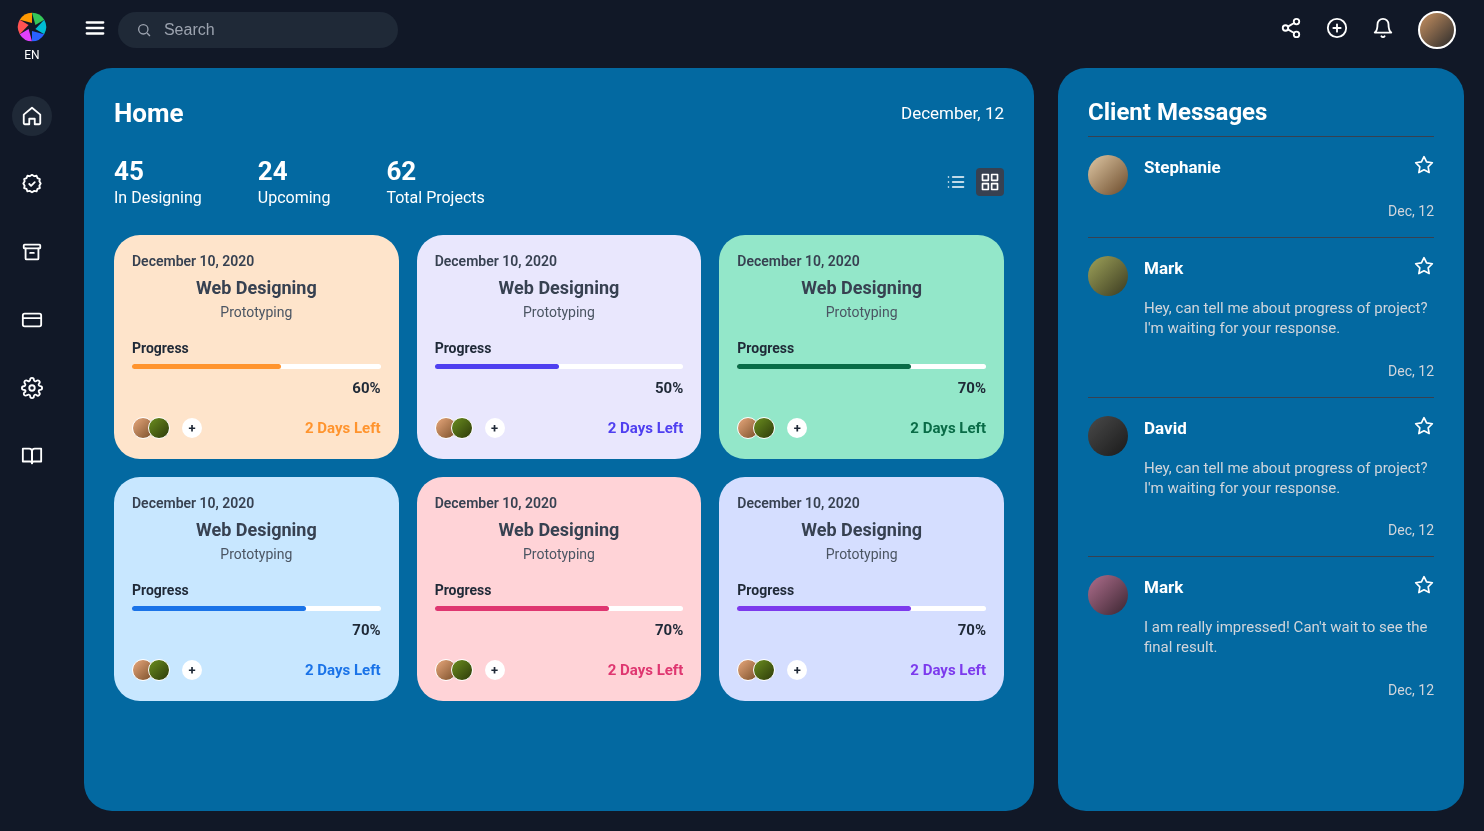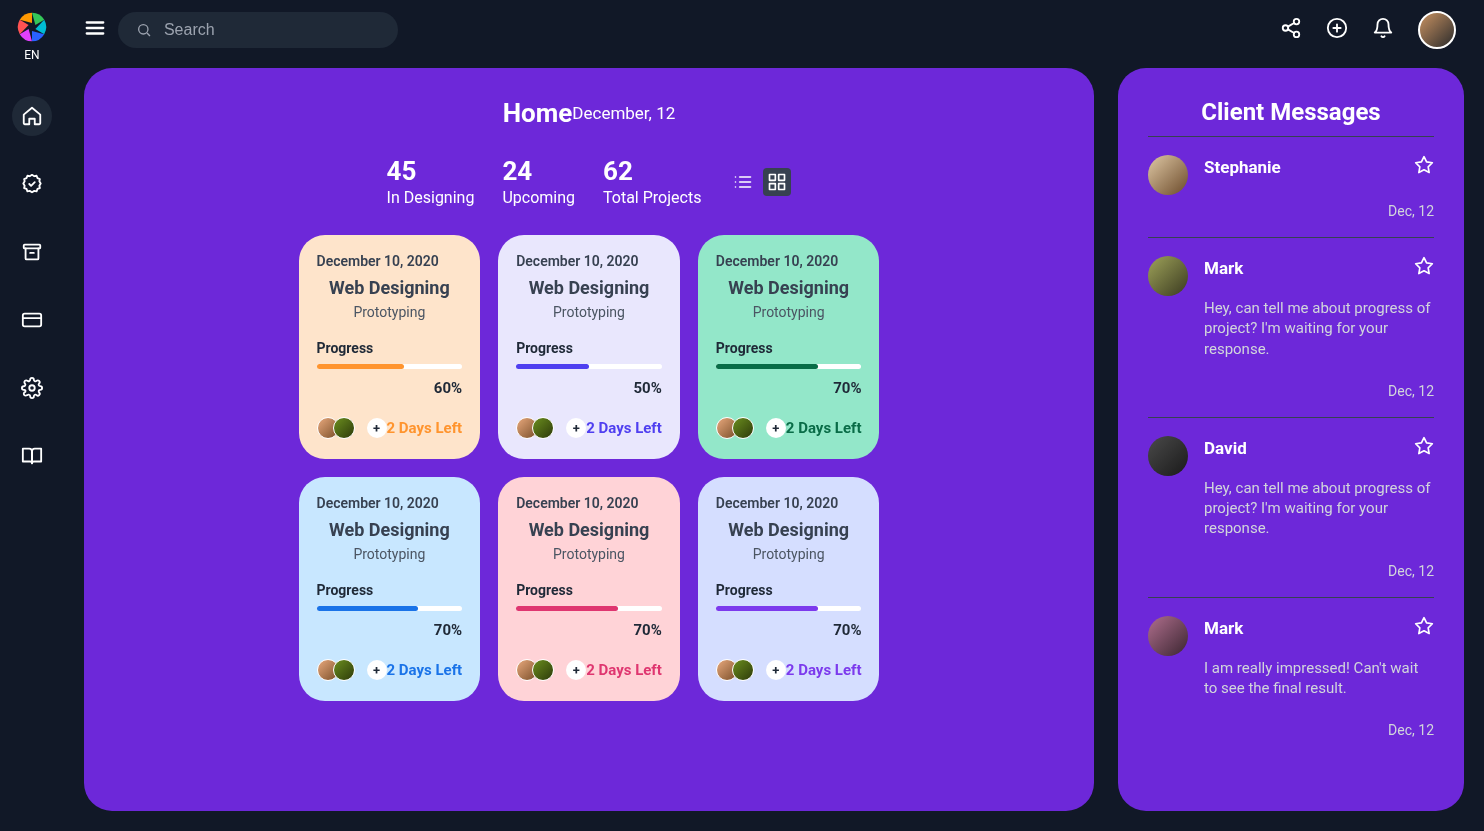--- a/index.html
+++ b/index.html
@@ -67,30 +67,30 @@
   .topbar-actions { display:flex; align-items:center; gap:24px; padding-right:8px; }
   .topbar-actions .icon-btn { cursor:pointer; color:#fff; }
   .topbar-actions svg { width:22px; height:22px; stroke:#fff; fill:none; stroke-width:2; stroke-linecap:round; stroke-linejoin:round; }
   .avatar-top { width:38px; height:38px; border-radius:50%; background:linear-gradient(135deg,#c89262,#2b2b2b); border:2px solid #fff; }
 
   
   .content-row { flex:1; display:flex; gap:24px; min-height:0; }
 
   
   .panel {
-    background:#6d28d9; border-radius:28px; padding:30px 30px 30px 30px;align-items:center;
+    background:#0369a1; border-radius:28px; padding:30px 30px 30px 30px;
   }
   .projects-panel { flex:1; display:flex; flex-direction:column; }
-  .messages-panel { width:346px; display:flex; flex-direction:column; }
+  .messages-panel { width:406px; display:flex; flex-direction:column; }
 
   .projects-header { display:flex; justify-content:space-between; align-items:center; }
   .projects-title { font-size:26px; font-weight:700; }
   .projects-date { font-size:17px; }
 
-  .projects-stats { display:flex; align-items:center; margin-top:28px; gap:28px; }
+  .projects-stats { display:flex; align-items:center; margin-top:28px; gap:56px; }
   .stat-block { display:flex; flex-direction:column; gap:2px; }
   .stat-num { font-size:26px; font-weight:700; }
   .stat-label { font-size:16px; color:#fff; }
   .view-toggle { margin-left:auto; display:flex; gap:6px; }
   .view-btn { width:28px; height:28px; border-radius:4px; display:flex; align-items:center; justify-content:center; cursor:pointer; }
   .view-btn.active { background:#374151; }
   .view-btn svg { width:20px; height:20px; stroke:#fff; fill:none; stroke-width:2; stroke-linecap:round; stroke-linejoin:round; }
 
   .cards-grid {
     margin-top:28px;

